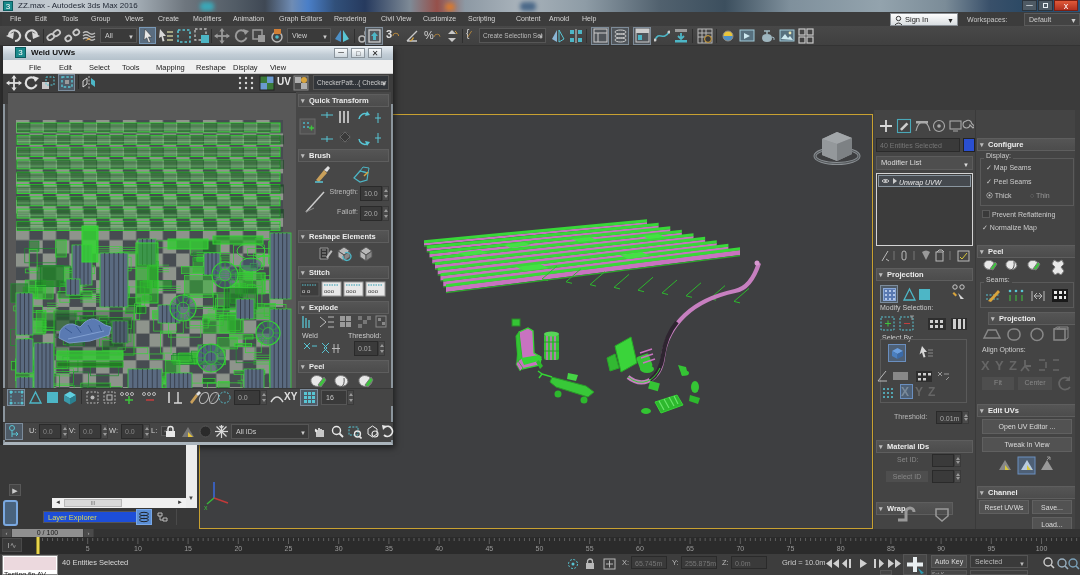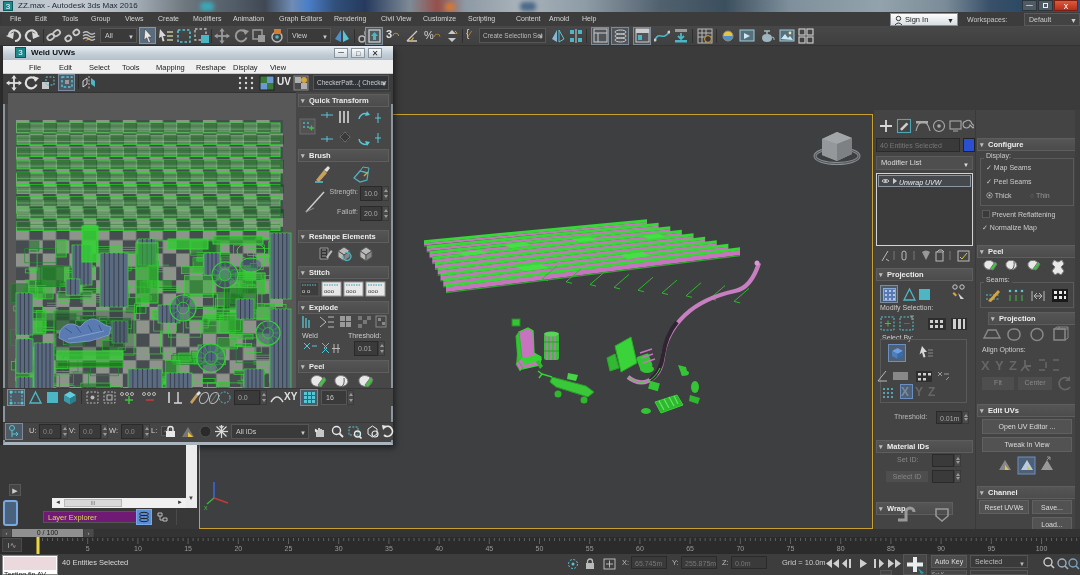--- a/index.html
+++ b/index.html
@@ -1506,21 +1506,21 @@
   <div class="abs" style="left:186px;top:0;width:11px;height:63px;background:#ececec">
     <div class="abs" style="left:2px;top:50px;font-size:6px;color:#444">▼</div>
   </div>
   <div class="abs" style="left:52px;top:53px;width:134px;height:10px;background:#f0f0f0">
     <span style="position:absolute;left:3px;top:1px;font-size:6px;color:#333">◄</span>
     <div class="abs" style="left:12px;top:1px;width:58px;height:8px;background:#d8d8d8;border:1px solid #b8b8b8;color:#666;font-size:5px;text-align:center">III</div>
     <span style="position:absolute;right:3px;top:1px;font-size:6px;color:#333">►</span>
   </div>
   <div class="abs" style="left:9px;top:39px;width:12px;height:12px;background:#454545;border:1px solid #585858;color:#ccc;font-size:7px;text-align:center;line-height:11px">▶</div>
   <div class="abs" style="left:3px;top:55px;width:15px;height:26px;border:2px solid #7aa8e0;border-radius:3px;background:#49637e"></div>
-  <div class="abs" style="left:43px;top:66px;width:100px;height:12px;background:#701a75;border:1px solid #555;color:#d8d85a;font-size:7.5px;line-height:11px;padding-left:4px">Layer Explorer<span style="position:absolute;right:-8px;top:3px;font-size:6px;color:#ccc">▾</span></div>
+  <div class="abs" style="left:43px;top:66px;width:100px;height:12px;background:#1d4ed8;border:1px solid #555;color:#d8d85a;font-size:7.5px;line-height:11px;padding-left:4px">Layer Explorer<span style="position:absolute;right:-8px;top:3px;font-size:6px;color:#ccc">▾</span></div>
   <div class="abs" style="left:136px;top:64px;width:16px;height:16px;background:#5b8fd6;border:1px solid #79a8e8"></div>
   <svg class="abs" style="left:138px;top:66px" width="12" height="12" viewBox="0 0 12 12">
         <ellipse cx="6" cy="3" rx="4.5" ry="1.7" fill="none" stroke="#20262e"></ellipse>
         <ellipse cx="6" cy="6" rx="4.5" ry="1.7" fill="none" stroke="#20262e"></ellipse>
         <ellipse cx="6" cy="9" rx="4.5" ry="1.7" fill="none" stroke="#20262e"></ellipse>
       </svg>
   <svg class="abs" style="left:156px;top:66px" width="13" height="12" viewBox="0 0 13 12">
         <path d="M2 2 h4 v3 h-4z M7 7 h4 v3 h-4z M4 5 v4 h3" fill="none" stroke="#bbb"></path>
       </svg>
   <div class="abs" style="left:176px;top:64px;width:1px;height:16px;background:#4a4a4a"></div>

